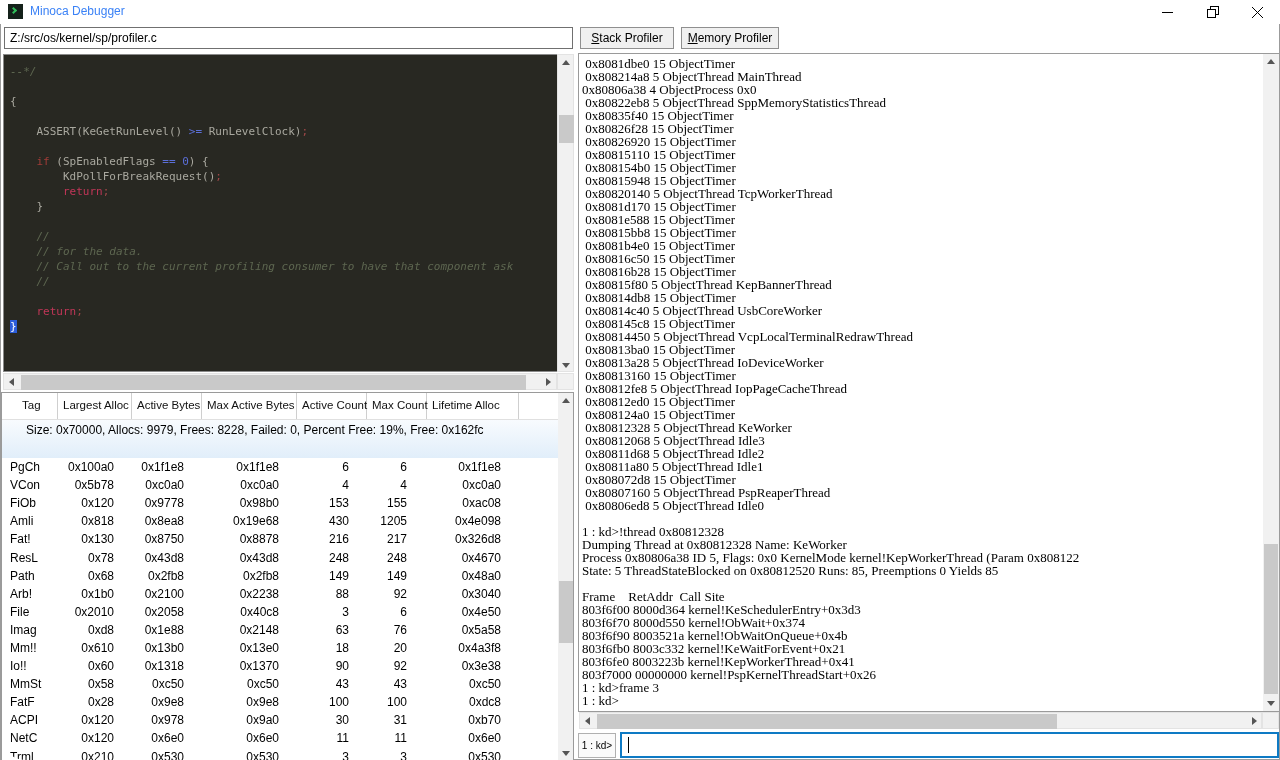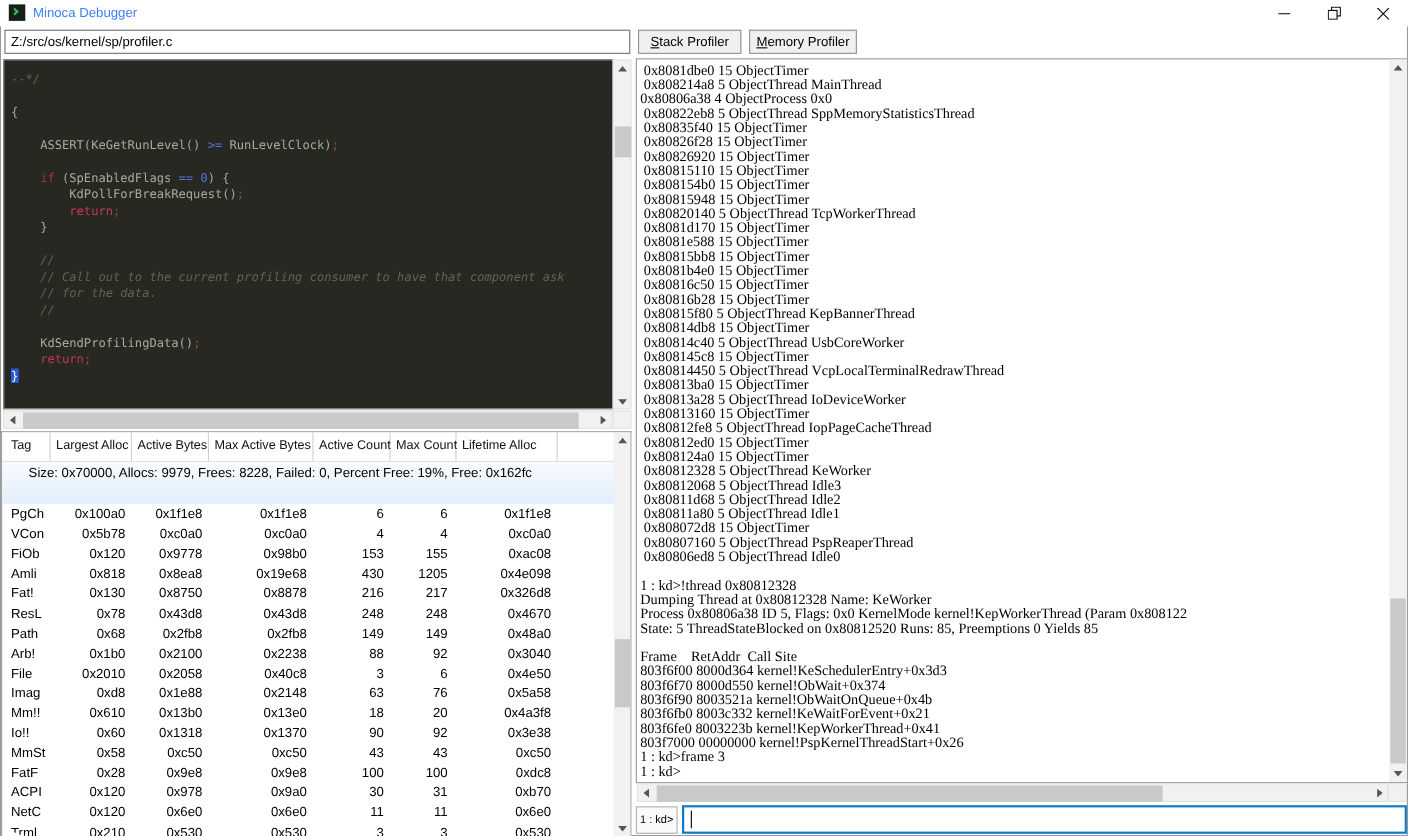--- a/index.html
+++ b/index.html
@@ -54,21 +54,21 @@
   #editor-vscroll .vthumb { left:1px; width:15px; top:60px; height:28px; }
   #editor-hscroll { left:3px;  top:373px; width:554px; height:17px; }
   #editor-hscroll .hthumb { top:1px; height:15px; left:17px; width:505px; }
   #editor-corner  { left:557px; top:373px; width:17px; height:17px; }
 
   
   .mtable { position:absolute; left:1px; top:392px; width:573px; height:368px; background:#fff;
             border:1px solid #9a9a9a; border-bottom:none; overflow:hidden; }
   .thead { position:absolute; left:0; top:0; width:556px; height:27px; display:grid;
            grid-template-columns:44px 74px 70px 95px 70px 60px 92px 1fr; background:#fff;
-           border-bottom:1px solid #e0e0e0; }
+           border-bottom:1px solid #e0e0e0;padding-left:12px; }
   .th { font-size:11.5px; color:#111; border-right:1px solid #cfcfcf; padding:6px 0 0 5px; white-space:nowrap; }
   .th:first-child { padding-left:8px; }
   .tgroup { position:absolute; left:0; top:27px; width:556px; height:38px;
             background:linear-gradient(#f8fbfe,#e1eefa); padding:3px 0 0 24px; }
   .tgroup-l1 { display:flex; align-items:center; height:17px; }
   .tgroup-title { font-size:12px; color:#2c5aa0; white-space:nowrap; }
   .tgroup-rule { flex:1; border-top:1px solid #b9cfe8; margin:0 14px 0 10px; }
   .tgroup-chev { width:7px; height:7px; border-top:2px solid #2c5aa0; border-right:2px solid #2c5aa0;
                  transform:rotate(-45deg); margin:3px 22px 0 0; }
   .tgroup-stats { font-size:12px; color:#000; height:17px; line-height:15px; white-space:nowrap; }
@@ -144,25 +144,24 @@
       <div class="code-line"><span class="pl">{</span></div>
       <div class="code-line">&nbsp;</div>
       <div class="code-line"><span class="pl">    ASSERT(KeGetRunLevel() </span><span class="op">&gt;=</span><span class="pl"> RunLevelClock)</span><span class="sc">;</span></div>
       <div class="code-line">&nbsp;</div>
       <div class="code-line"><span class="pl">    </span><span class="kw">if</span><span class="pl"> (SpEnabledFlags </span><span class="op">==</span><span class="pl"> </span><span class="num">0</span><span class="pl">) {</span></div>
       <div class="code-line"><span class="pl">        KdPollForBreakRequest()</span><span class="sc">;</span></div>
       <div class="code-line"><span class="pl">        </span><span class="ret">return</span><span class="sc">;</span></div>
       <div class="code-line"><span class="pl">    }</span></div>
       <div class="code-line">&nbsp;</div>
       <div class="code-line"><span class="cm">    //</span></div>
+      <div class="code-line"><span class="cm">    // for the data.</span></div>
       <div class="code-line"><span class="cm">    // Call out to the current profiling consumer to have that component ask</span></div>
-      <div class="code-line"><span class="cm">    // for the data.</span></div>
       <div class="code-line"><span class="cm">    //</span></div>
       <div class="code-line">&nbsp;</div>
-      <div class="code-line"><span class="pl">    KdSendProfilingData()</span><span class="sc">;</span></div>
       <div class="code-line"><span class="pl">    </span><span class="ret">return</span><span class="sc">;</span></div>
       <div class="code-line"><span class="selb">}</span></div>
     </div>
   <div class="vscroll" id="editor-vscroll">
     <div class="sb-btn" style="top:0;left:0;">
         <span class="tri tri-up"></span>
       </div>
     <div class="vthumb"></div>
     <div class="sb-btn" style="top:303px;left:0;">
         <span class="tri tri-down"></span>

